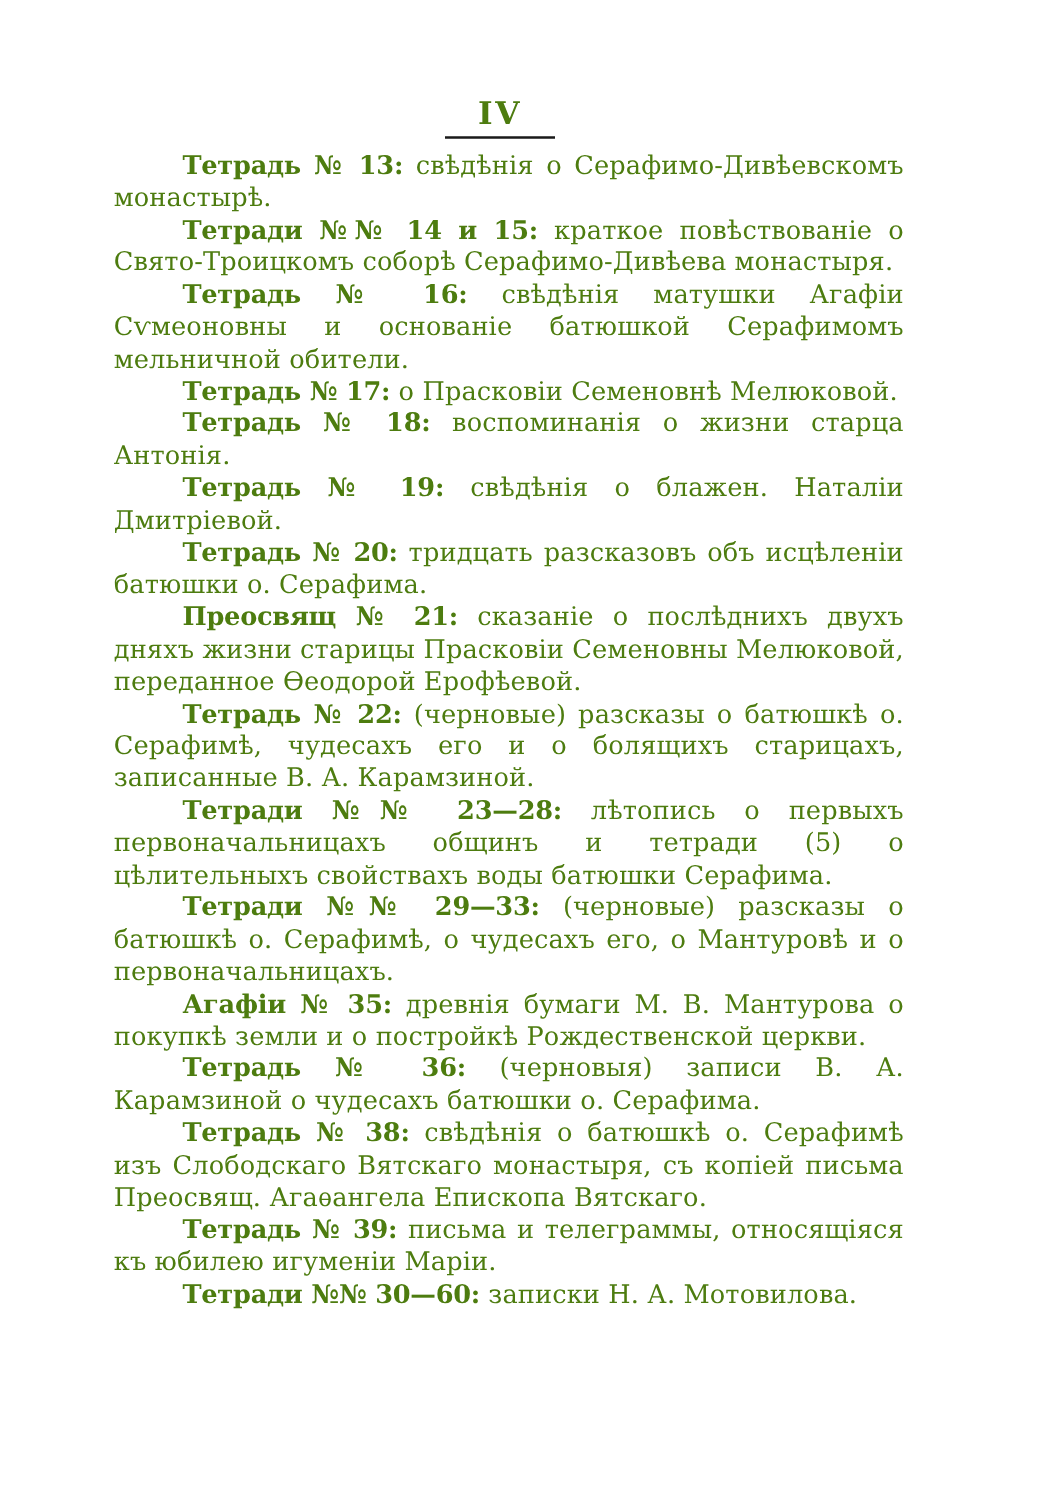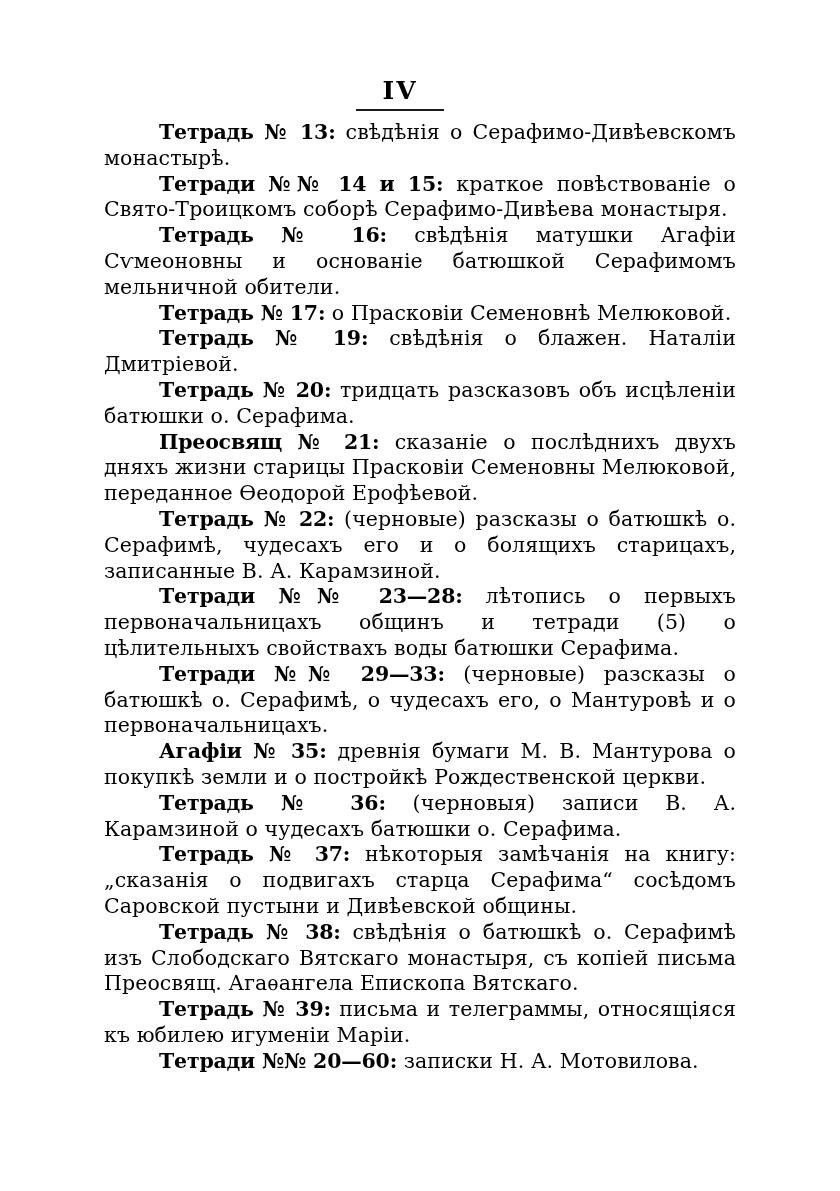--- a/index.html
+++ b/index.html
@@ -7,21 +7,21 @@
     padding: 0;
     background: #ffffff;
   }
   .page {
     position: relative;
     width: 840px;
     height: 1191px;
     background: #ffffff;
     overflow: hidden;
     font-family: "DejaVu Serif", "Liberation Serif", serif;
-    color: #000000;
+    color: #4d7c0f;
   }
   .page-header {
     position: absolute;
     top: 78px;
     left: 0;
     width: 800px; 
     text-align: center;
   }
   .page-number {
     display: inline-block;
@@ -32,21 +32,21 @@
   }
   .header-rule {
     width: 88px;
     height: 2px;
     background: #1a1a1a;
     margin: 6px auto 0 auto;
   }
   .content {
     position: absolute;
     top: 120px;
-    left: 104px;
+    left: 91px;
     width: 632px;
     font-size: 20.5px;
     line-height: 25.8px;
     text-align: justify;
     letter-spacing: 0.1px;
   }
   .entry {
     margin: 0;
     text-indent: 55px;
   }
@@ -66,40 +66,40 @@
 
   <main class="content">
     <p class="entry"><b class="entry-label">Тетрадь № 13:</b><span class="entry-text"> свѣдѣнія о Серафимо-Дивѣевскомъ монастырѣ.</span></p>
 
     <p class="entry"><b class="entry-label">Тетради №№ 14 и 15:</b><span class="entry-text"> краткое повѣствованіе о Свято-Троицкомъ соборѣ Серафимо-Дивѣева монастыря.</span></p>
 
     <p class="entry"><b class="entry-label">Тетрадь № 16:</b><span class="entry-text"> свѣдѣнія матушки Агафіи Сѵмеоновны и основаніе батюшкой Серафимомъ мельничной обители.</span></p>
 
     <p class="entry"><b class="entry-label">Тетрадь № 17:</b><span class="entry-text"> о Прасковіи Семеновнѣ Мелюковой.</span></p>
 
+    <p class="entry"><b class="entry-label">Тетрадь № 18:</b><span class="entry-text"> воспоминанія о жизни старца Антонія.</span></p>
 
     <p class="entry"><b class="entry-label">Тетрадь № 19:</b><span class="entry-text"> свѣдѣнія о блажен. Наталіи Дмитріевой.</span></p>
 
     <p class="entry"><b class="entry-label">Тетрадь № 20:</b><span class="entry-text"> тридцать разсказовъ объ исцѣленіи батюшки о. Серафима.</span></p>
 
     <p class="entry"><b class="entry-label">Преосвящ № 21:</b><span class="entry-text"> сказаніе о послѣднихъ двухъ дняхъ жизни старицы Прасковіи Семеновны Мелюковой, переданное Ѳеодорой Ерофѣевой.</span></p>
 
     <p class="entry"><b class="entry-label">Тетрадь № 22:</b><span class="entry-text"> (черновые) разсказы о батюшкѣ о. Серафимѣ, чудесахъ его и о болящихъ старицахъ, записанные В. А. Карамзиной.</span></p>
 
     <p class="entry"><b class="entry-label">Тетради №№ 23—28:</b><span class="entry-text"> лѣтопись о первыхъ первоначальницахъ общинъ и тетради (5) о цѣлительныхъ свойствахъ воды батюшки Серафима.</span></p>
 
     <p class="entry"><b class="entry-label">Тетради №№ 29—33:</b><span class="entry-text"> (черновые) разсказы о батюшкѣ о. Серафимѣ, о чудесахъ его, о Мантуровѣ и о первоначальницахъ.</span></p>
 
 
     <p class="entry"><b class="entry-label">Агафіи № 35:</b><span class="entry-text"> древнія бумаги М. В. Мантурова о покупкѣ земли и о постройкѣ Рождественской церкви.</span></p>
 
     <p class="entry"><b class="entry-label">Тетрадь № 36:</b><span class="entry-text"> (черновыя) записи В. А. Карамзиной о чудесахъ батюшки о. Серафима.</span></p>
 
-    <p class="entry"><b class="entry-label">Тетрадь № 37:</b><span class="entry-text"> нѣкоторыя замѣчанія на книгу: „сказанія о подвигахъ старца Серафима“ сосѣдомъ Саровской пустыни и Дивѣевской общины.</span></p>
 
     <p class="entry"><b class="entry-label">Тетрадь № 38:</b><span class="entry-text"> свѣдѣнія о батюшкѣ о. Серафимѣ изъ Слободскаго Вятскаго монастыря, съ копіей письма Преосвящ. Агаѳангела Епископа Вятскаго.</span></p>
 
     <p class="entry"><b class="entry-label">Тетрадь № 39:</b><span class="entry-text"> письма и телеграммы, относящіяся къ юбилею игуменіи Маріи.</span></p>
 
-    <p class="entry"><b class="entry-label">Тетради №№ 20—60:</b><span class="entry-text"> записки Н. А. Мотовилова.</span></p>
+    <p class="entry"><b class="entry-label">Тетради №№ 30—60:</b><span class="entry-text"> записки Н. А. Мотовилова.</span></p>
   </main>
 
 </div>
 
 </body></html>

